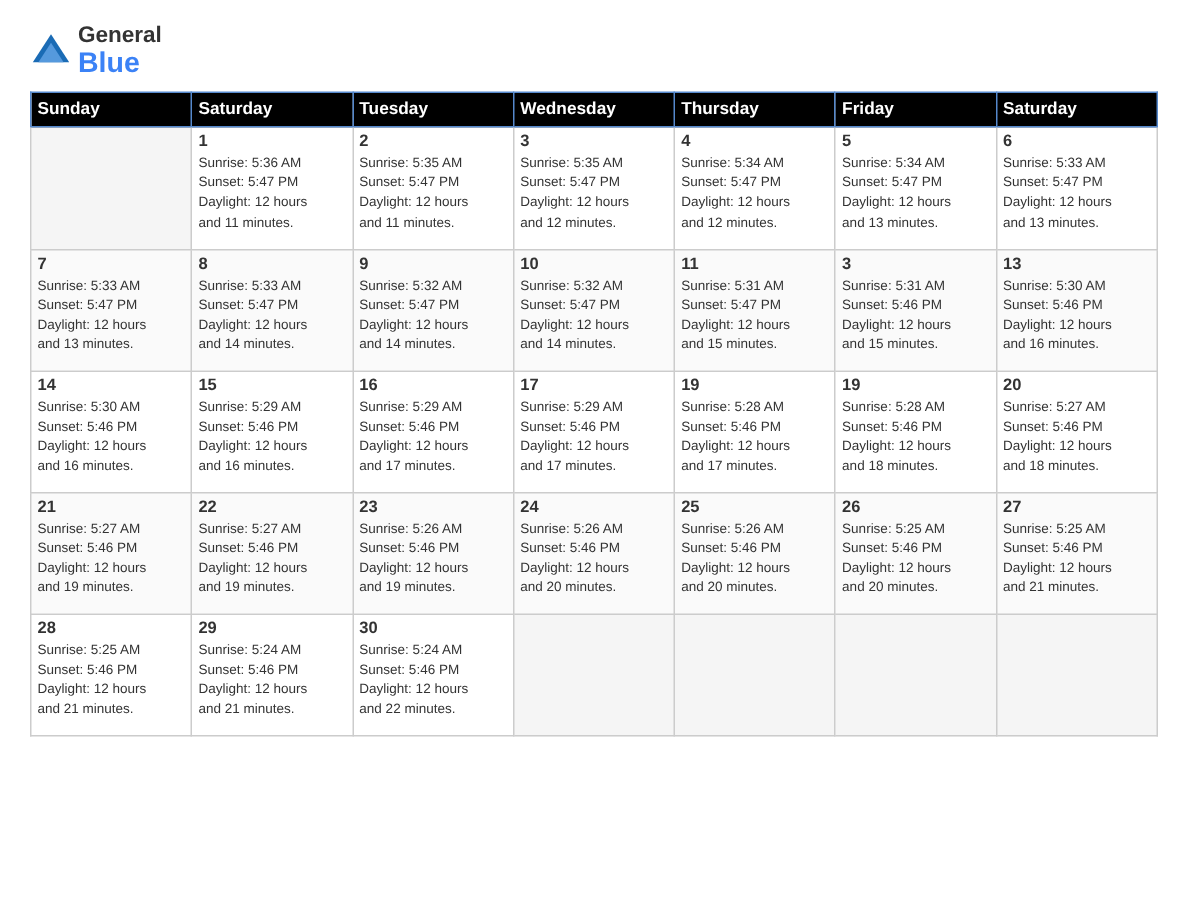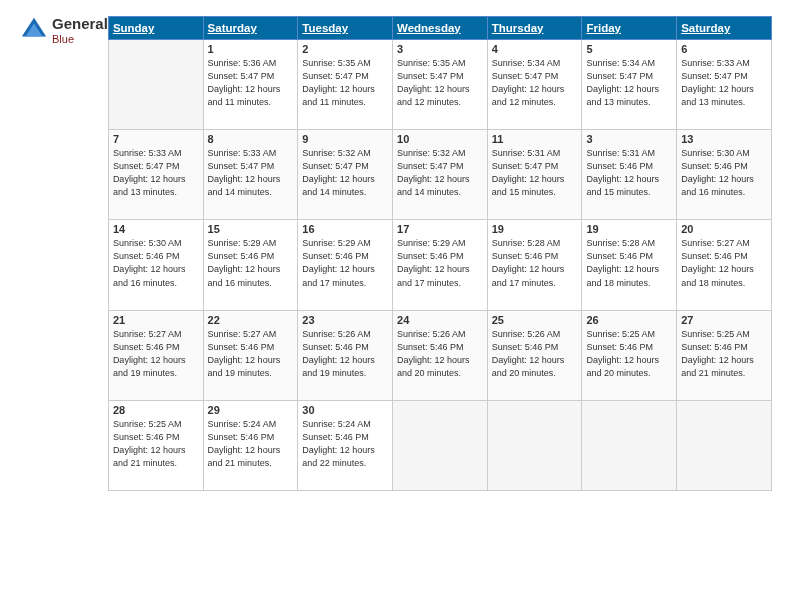--- a/index.html
+++ b/index.html
@@ -8,20 +8,21 @@
       background: #fff;
       width: 792px;
       height: 612px;
       overflow: hidden;
     }
     .page {
       width: 792px;
       height: 501px;
       padding: 16px 20px 10px 20px;
       display: flex;
+      flex-direction: column;
     }
     .header {
       display: flex;
       justify-content: space-between;
       align-items: flex-start;
       margin-bottom: 8px;
     }
     .logo {
       display: flex;
       align-items: center;
@@ -31,23 +32,23 @@
       display: flex;
       flex-direction: column;
       line-height: 1.1;
     }
     .logo-general {
       font-size: 15px;
       font-weight: bold;
       color: #333;
     }
     .logo-blue {
-      font-size: 11px;
-      font-weight: normal;
-      color: #7f1d1d;
+      font-size: 19px;
+      font-weight: bold;
+      color: #3b82f6;
     }
     .logo-icon {
       width: 28px;
       height: 28px;
     }
     .title-block {
       text-align: right;
     }
     .main-title {
       font-size: 32px;
@@ -59,28 +60,27 @@
       color: #444;
     }
     .calendar {
       flex: 1;
       border: 1px solid #ccc;
       border-collapse: collapse;
       width: 100%;
       table-layout: fixed;
     }
     .calendar thead tr th {
-      background: #0369a1;
+      background: #000000;
       color: #fff;
       font-size: 11.5px;
       font-weight: bold;
       padding: 5px 4px;
       text-align: left;
       border: 1px solid #5588cc;
-      text-decoration: underline;
     }
     .calendar tbody tr td {
       border: 1px solid #ccc;
       vertical-align: top;
       padding: 3px 4px;
       font-size: 9.5px;
       color: #222;
       background: #fff;
       height: 78px;
     }

